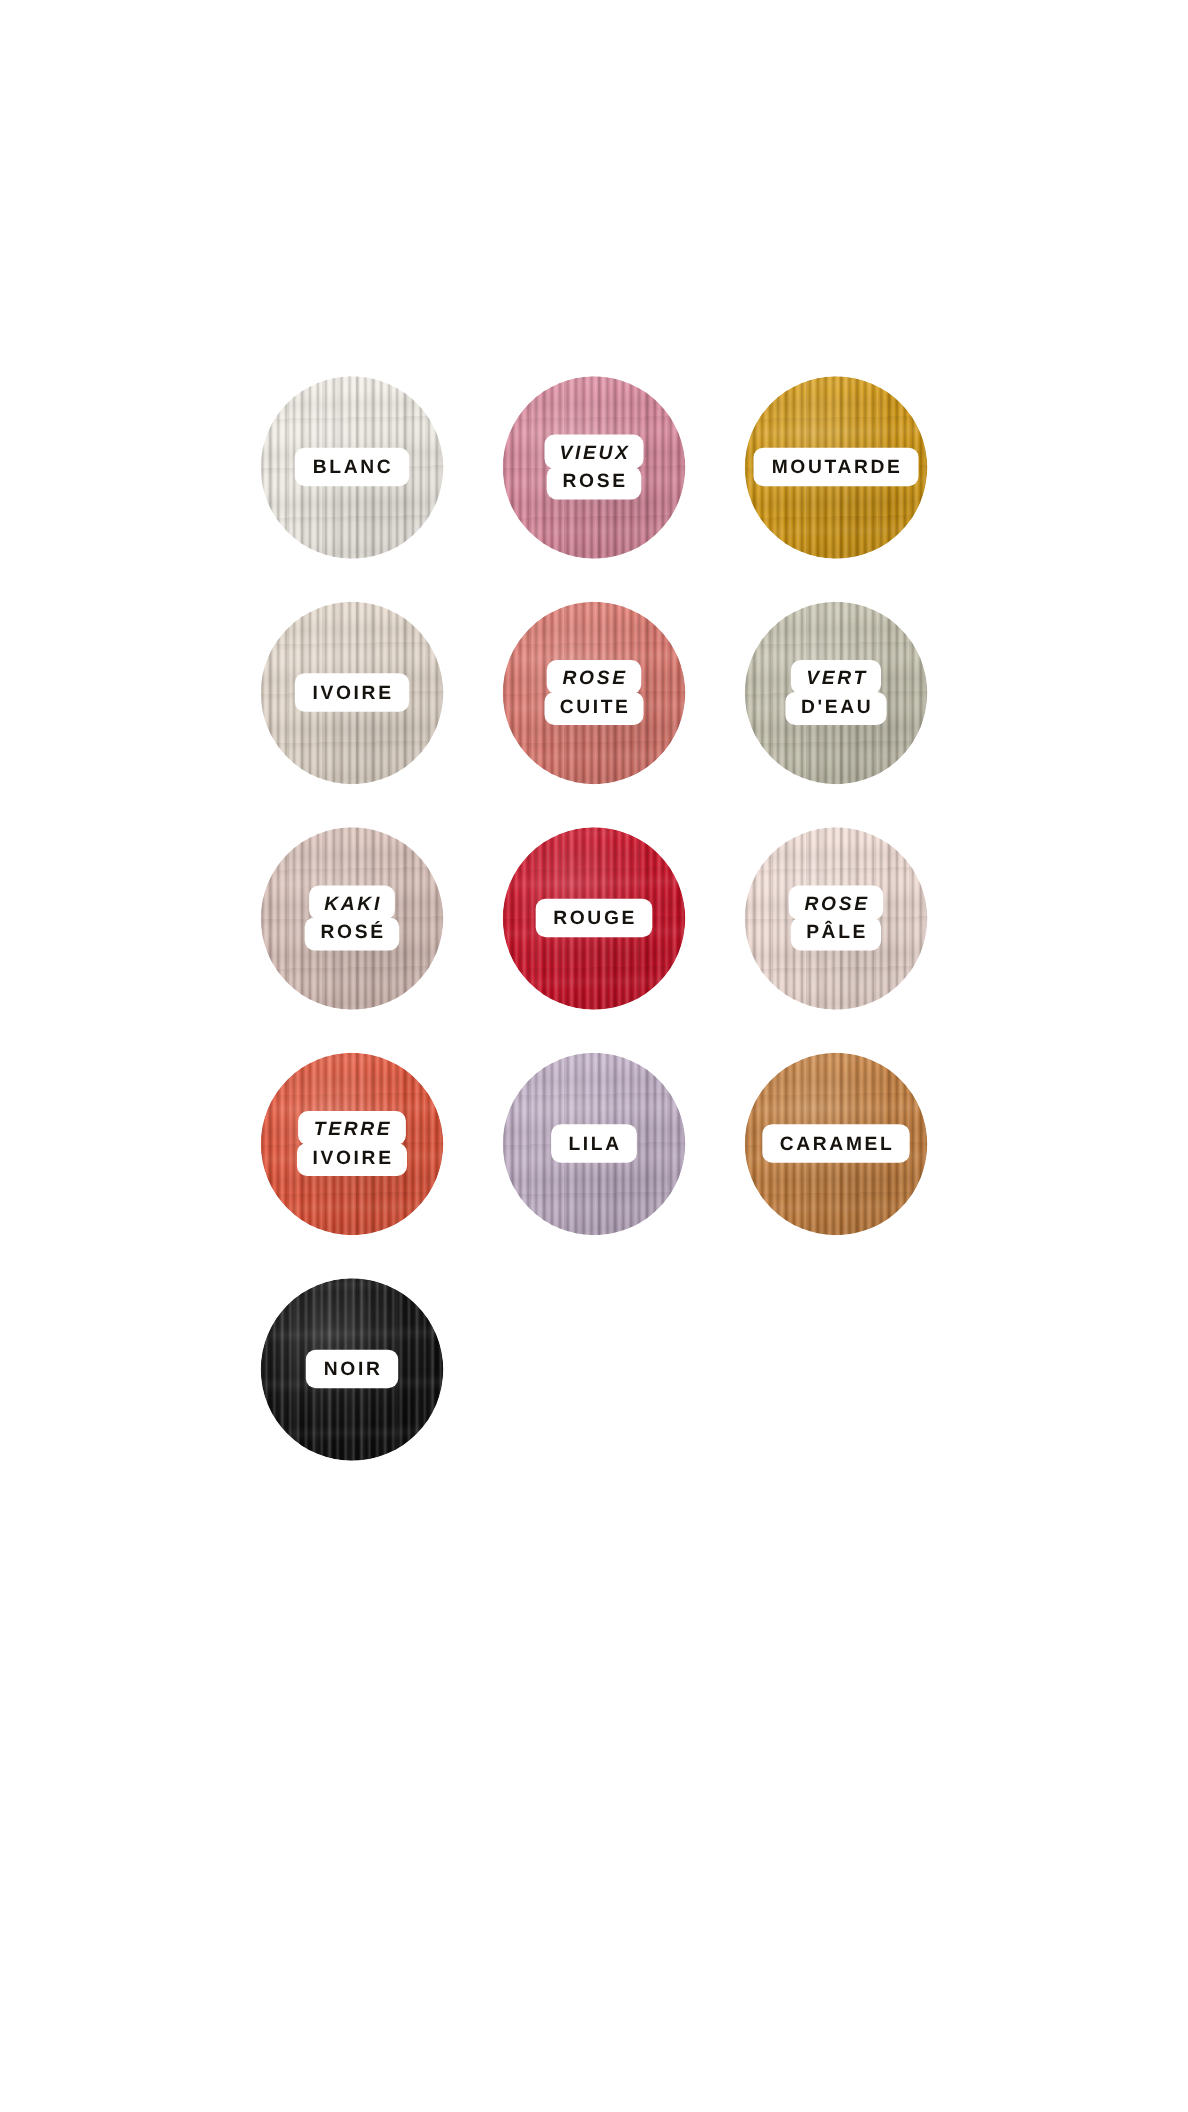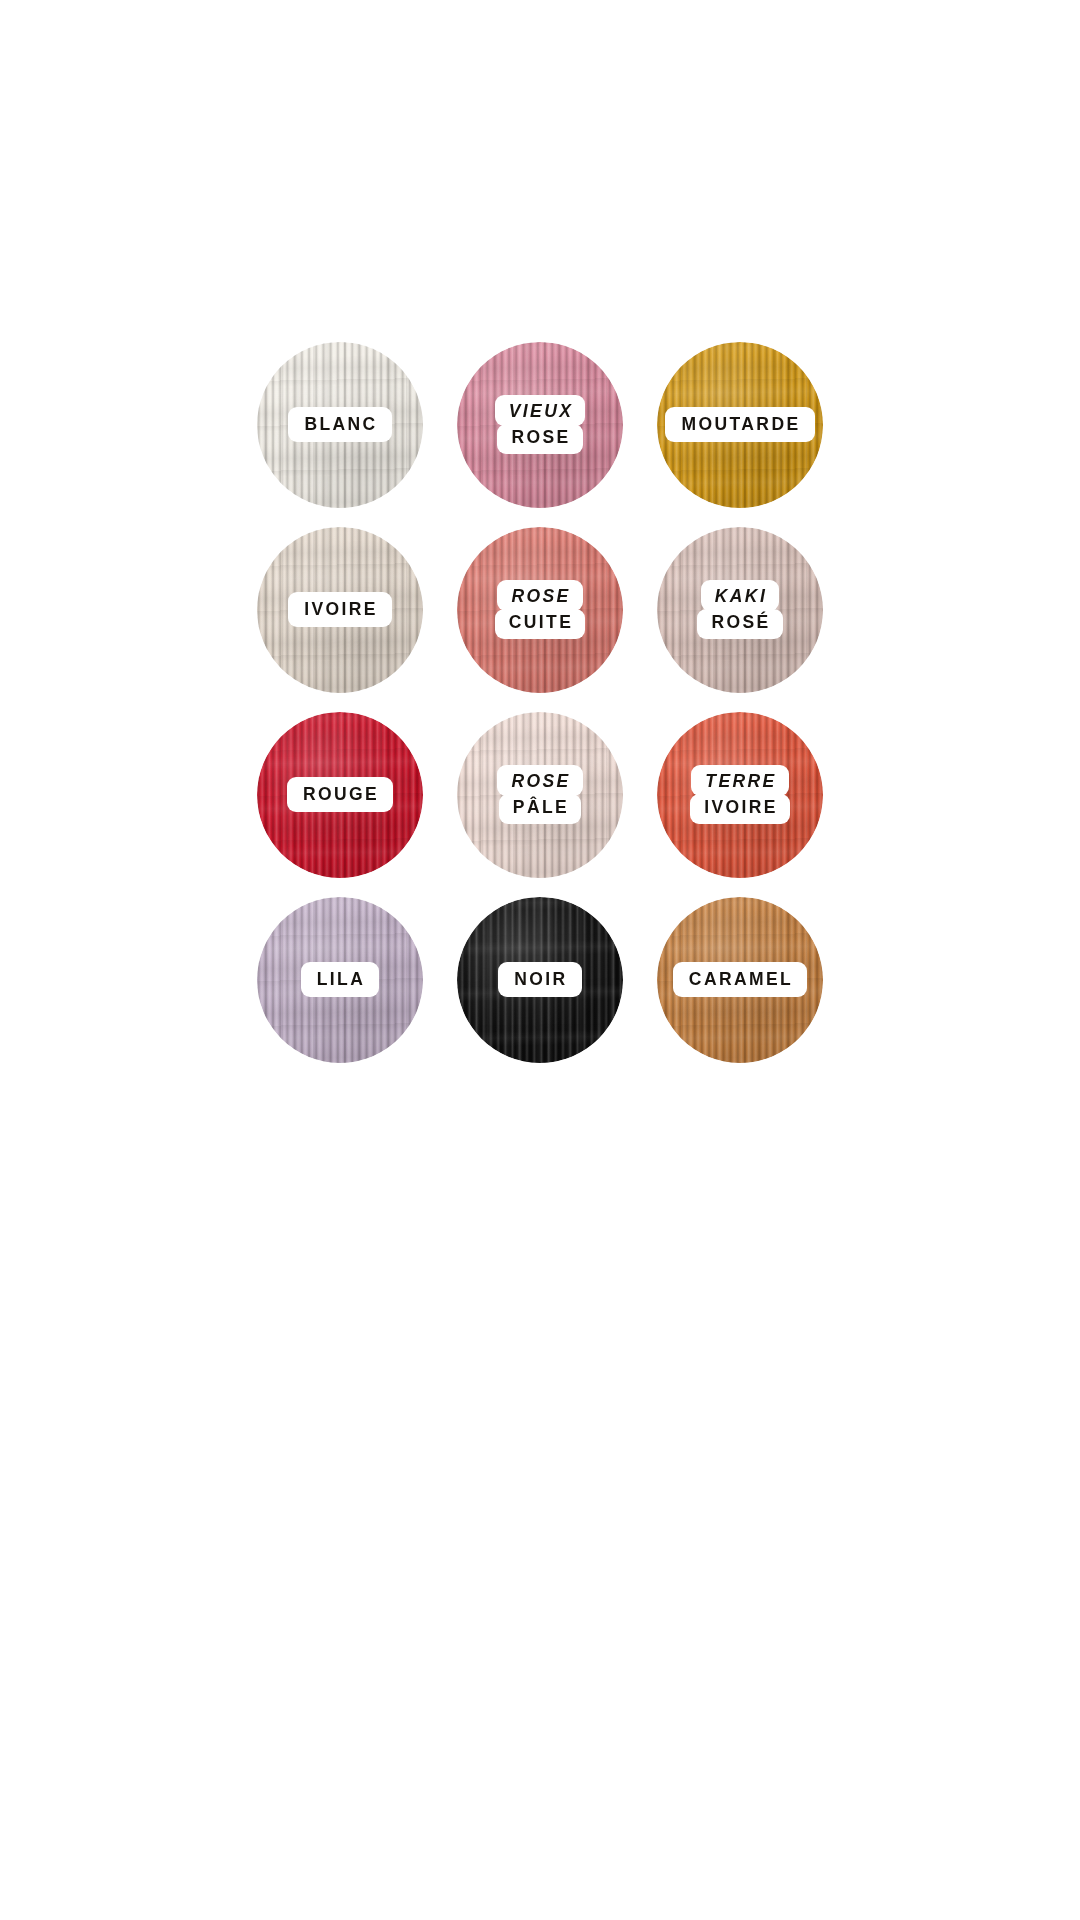--- a/index.html
+++ b/index.html
@@ -24,20 +24,21 @@
     height: 1920px;
     display: grid;
     grid-template-columns: repeat(3, 200px);
     grid-template-rows: repeat(5, 185px);
     justify-content: center;
     align-content: start;
     padding-top: 332px;
     column-gap: 0px;
     row-gap: 0px;
     box-sizing: border-box;
+    gap: 20px;
   }
 
   .swatch {
     position: relative;
     width: 200px;
     height: 185px;
     display: flex;
     align-items: center;
     justify-content: center;
   }
@@ -226,20 +227,32 @@
         <div class="slub"></div>
         <div class="shade"></div>
         <div class="label double">
           <div class="label-line">ROSE</div>
           <div class="label-line">CUITE</div>
         </div>
       </div>
     </div>
     <div class="swatch">
       <div class="disc">
+        <div class="base" style="background: rgb(199, 196, 176);"></div>
+        <div class="ribs"></div>
+        <div class="slub"></div>
+        <div class="shade"></div>
+        <div class="label double">
+          <div class="label-line">VERT</div>
+          <div class="label-line">D'EAU</div>
+        </div>
+      </div>
+    </div>
+    <div class="swatch">
+      <div class="disc">
         <div class="base" style="background: rgb(220, 194, 186);"></div>
         <div class="ribs"></div>
         <div class="slub"></div>
         <div class="shade"></div>
         <div class="label double">
           <div class="label-line">KAKI</div>
           <div class="label-line">ROSÉ</div>
         </div>
       </div>
     </div>
@@ -284,33 +297,33 @@
         <div class="ribs"></div>
         <div class="slub"></div>
         <div class="shade"></div>
         <div class="label single">
           <div class="label-line">LILA</div>
         </div>
       </div>
     </div>
     <div class="swatch">
       <div class="disc">
+        <div class="base" style="background: rgb(200, 129, 63);"></div>
+        <div class="ribs"></div>
+        <div class="slub"></div>
+        <div class="shade"></div>
+        <div class="label single">
+          <div class="label-line">CARAMEL</div>
+        </div>
+      </div>
+    </div>
+    <div class="swatch">
+      <div class="disc">
         <div class="base" style="background: rgb(13, 13, 13);"></div>
         <div class="ribs"></div>
         <div class="slub"></div>
         <div class="shade"></div>
         <div class="label single">
           <div class="label-line">NOIR</div>
         </div>
       </div>
     </div>
-    <div class="swatch">
-      <div class="disc">
-        <div class="base" style="background: rgb(200, 129, 63);"></div>
-        <div class="ribs"></div>
-        <div class="slub"></div>
-        <div class="shade"></div>
-        <div class="label single">
-          <div class="label-line">CARAMEL</div>
-        </div>
-      </div>
-    </div>
   </div>
 
 </body></html>

